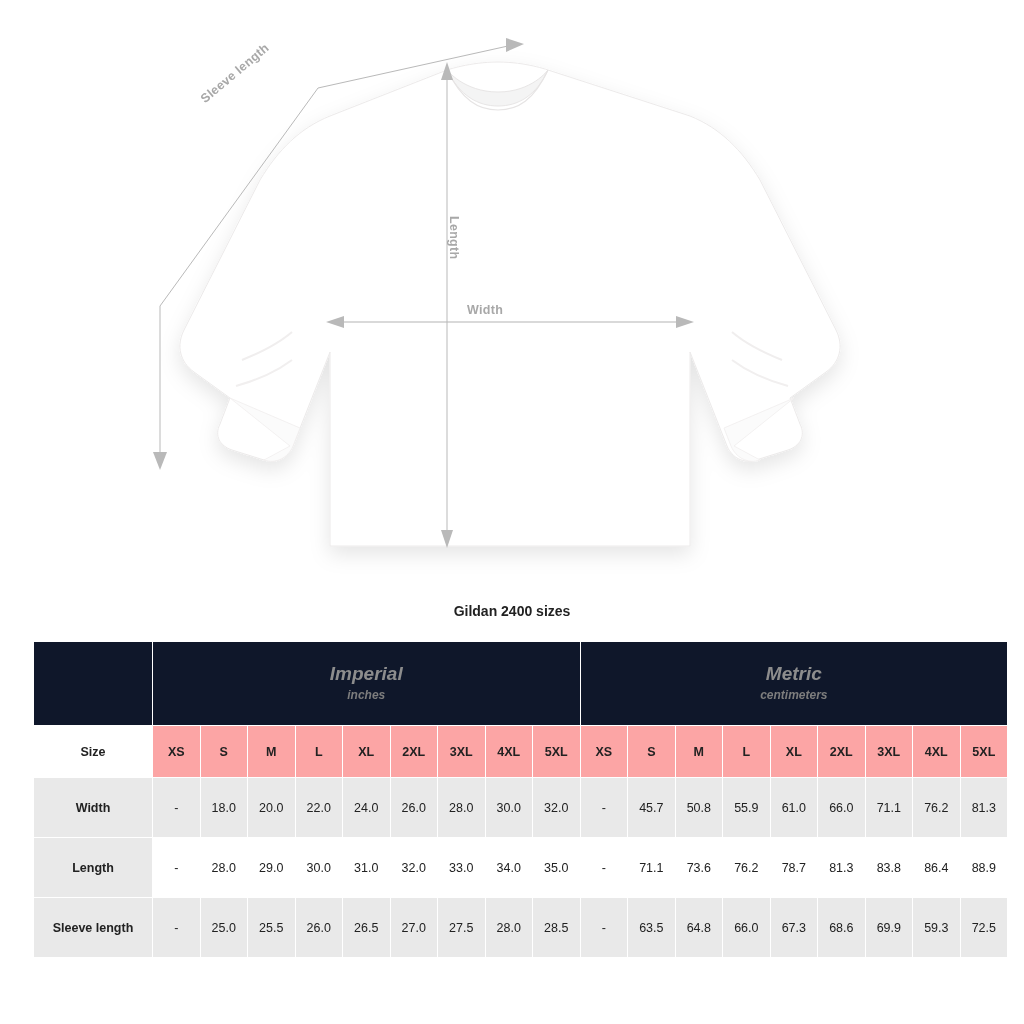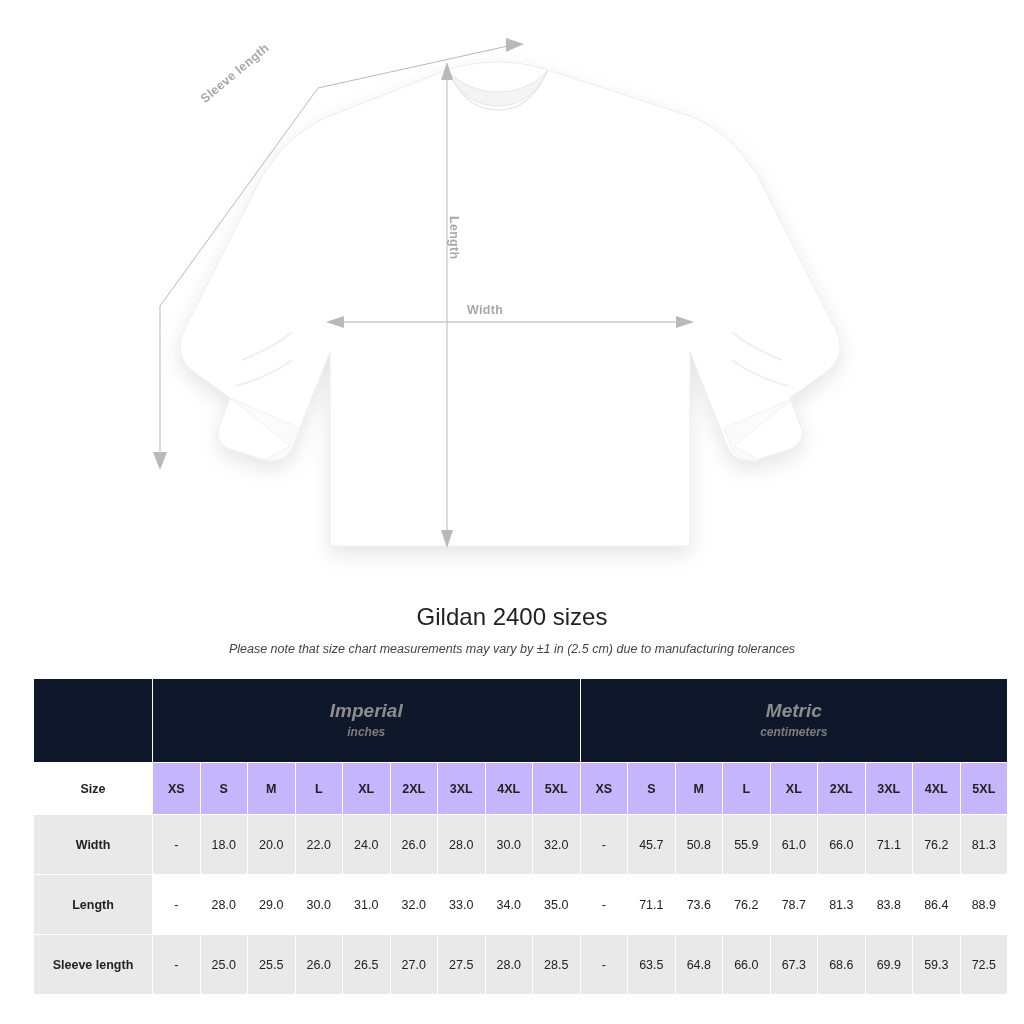--- a/index.html
+++ b/index.html
@@ -52,22 +52,22 @@
     left: 467px;
     top: 303px;
   }
 
   
   .title-block {
     text-align: center;
     margin-top: 18px;
   }
   .chart-title {
-    font-size: 24px;
-    font-weight: normal;
+    font-size: 14px;
+    font-weight: bold;
     color: #222222;
     margin: 0;
   }
   .chart-note {
     font-size: 12.5px;
     font-style: italic;
     color: #444444;
     margin: 11px 0 0 0;
   }
 
@@ -105,21 +105,21 @@
   .unit-sub {
     font-size: 12px;
     font-style: italic;
     color: #7d7d7d;
     line-height: 1.6;
     font-weight: bold;
   }
 
   
   .size-row td {
-    background: #c4b5fd;
+    background: #fca5a5;
     height: 52px;
     font-weight: bold;
     vertical-align: middle;
   }
   .size-row td.rowhead {
     background: #ffffff;
     margin-top: 19px;
   }
 
   
@@ -218,21 +218,20 @@
       </g>
     </svg>
 
     <div class="dim-label label-sleeve">Sleeve length</div>
     <div class="dim-label label-length">Length</div>
     <div class="dim-label label-width">Width</div>
   </div>
 
   <div class="title-block">
     <h1 class="chart-title">Gildan 2400 sizes</h1>
-    <p class="chart-note">Please note that size chart measurements may vary by ±1 in (2.5 cm) due to manufacturing tolerances</p>
   </div>
 
   <div class="table-wrap">
     <table class="size-table">
       <colgroup>
         <col class="c-head">
         <col class="c-cell">
           <col class="c-cell">
           <col class="c-cell">
           <col class="c-cell">

